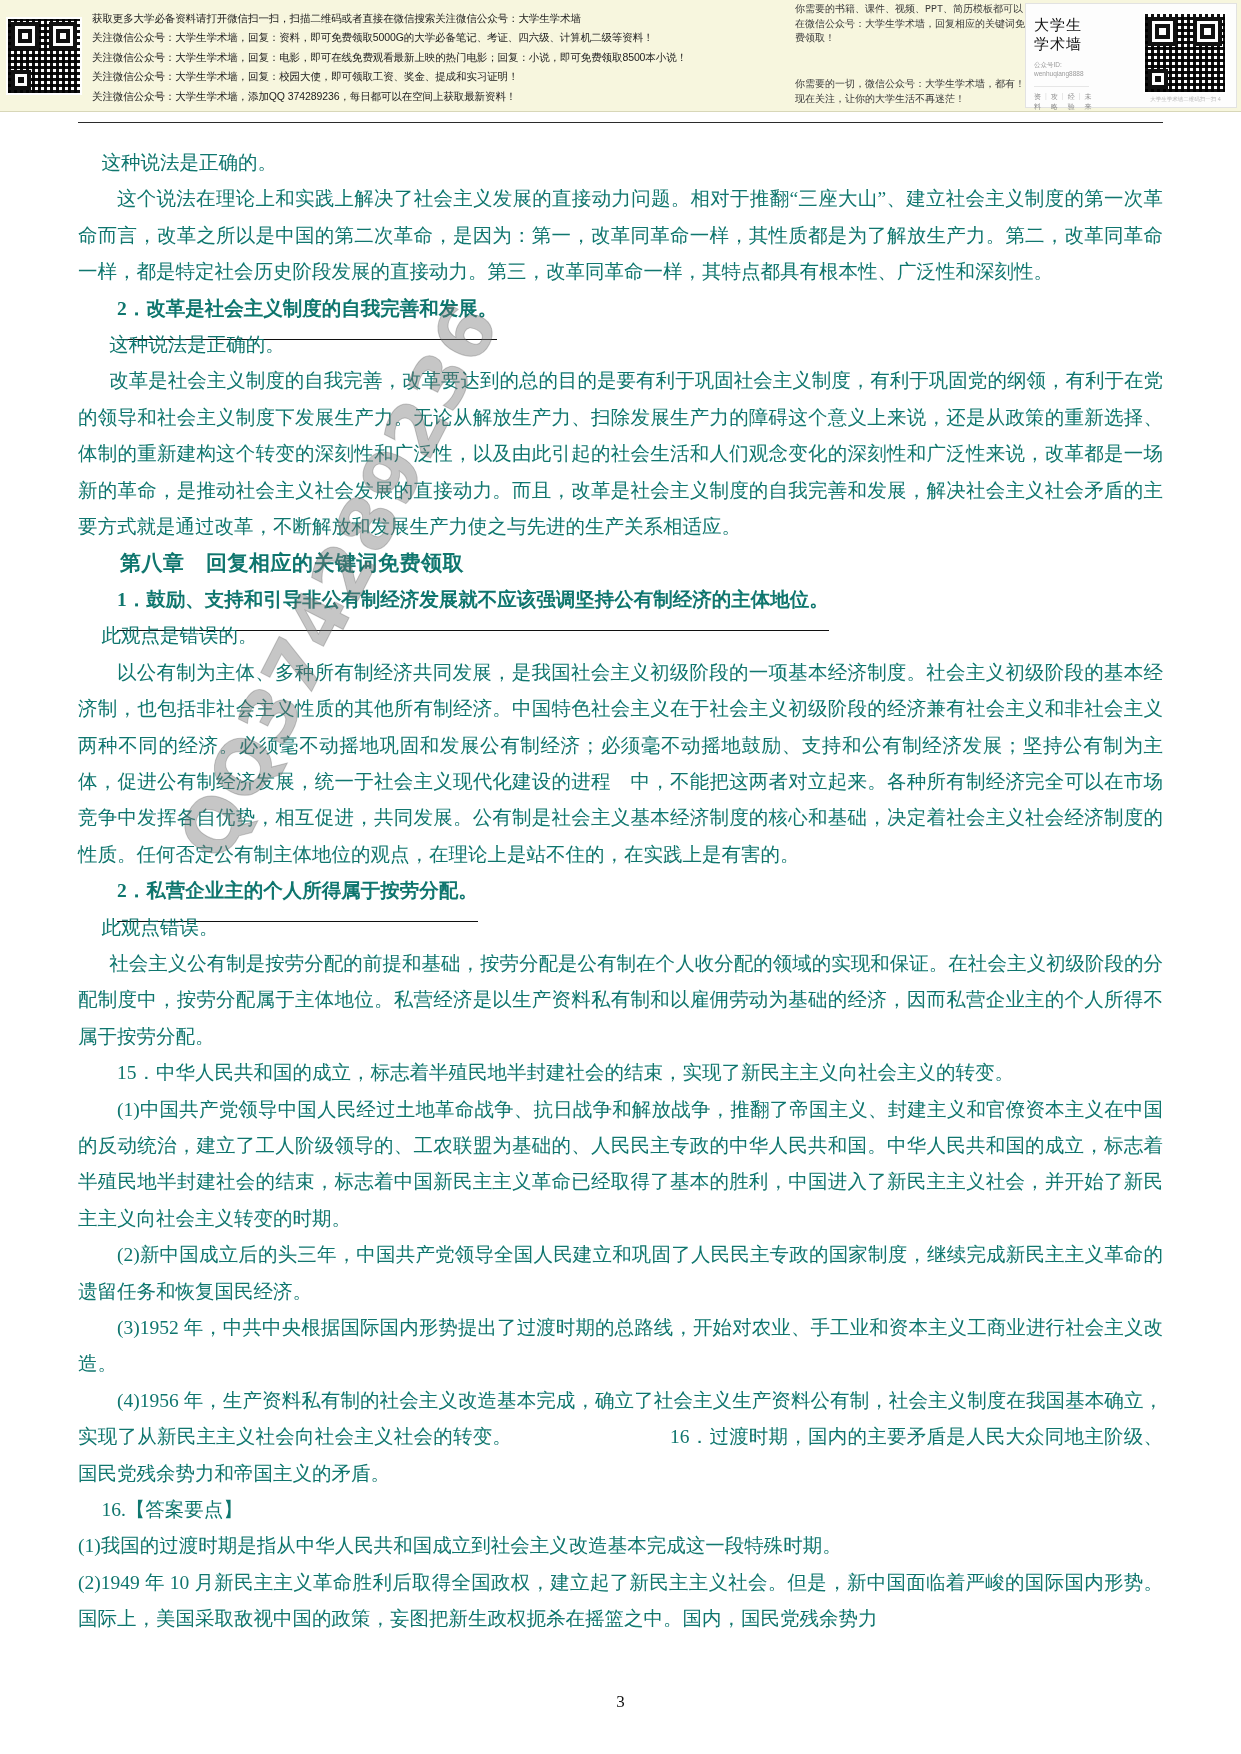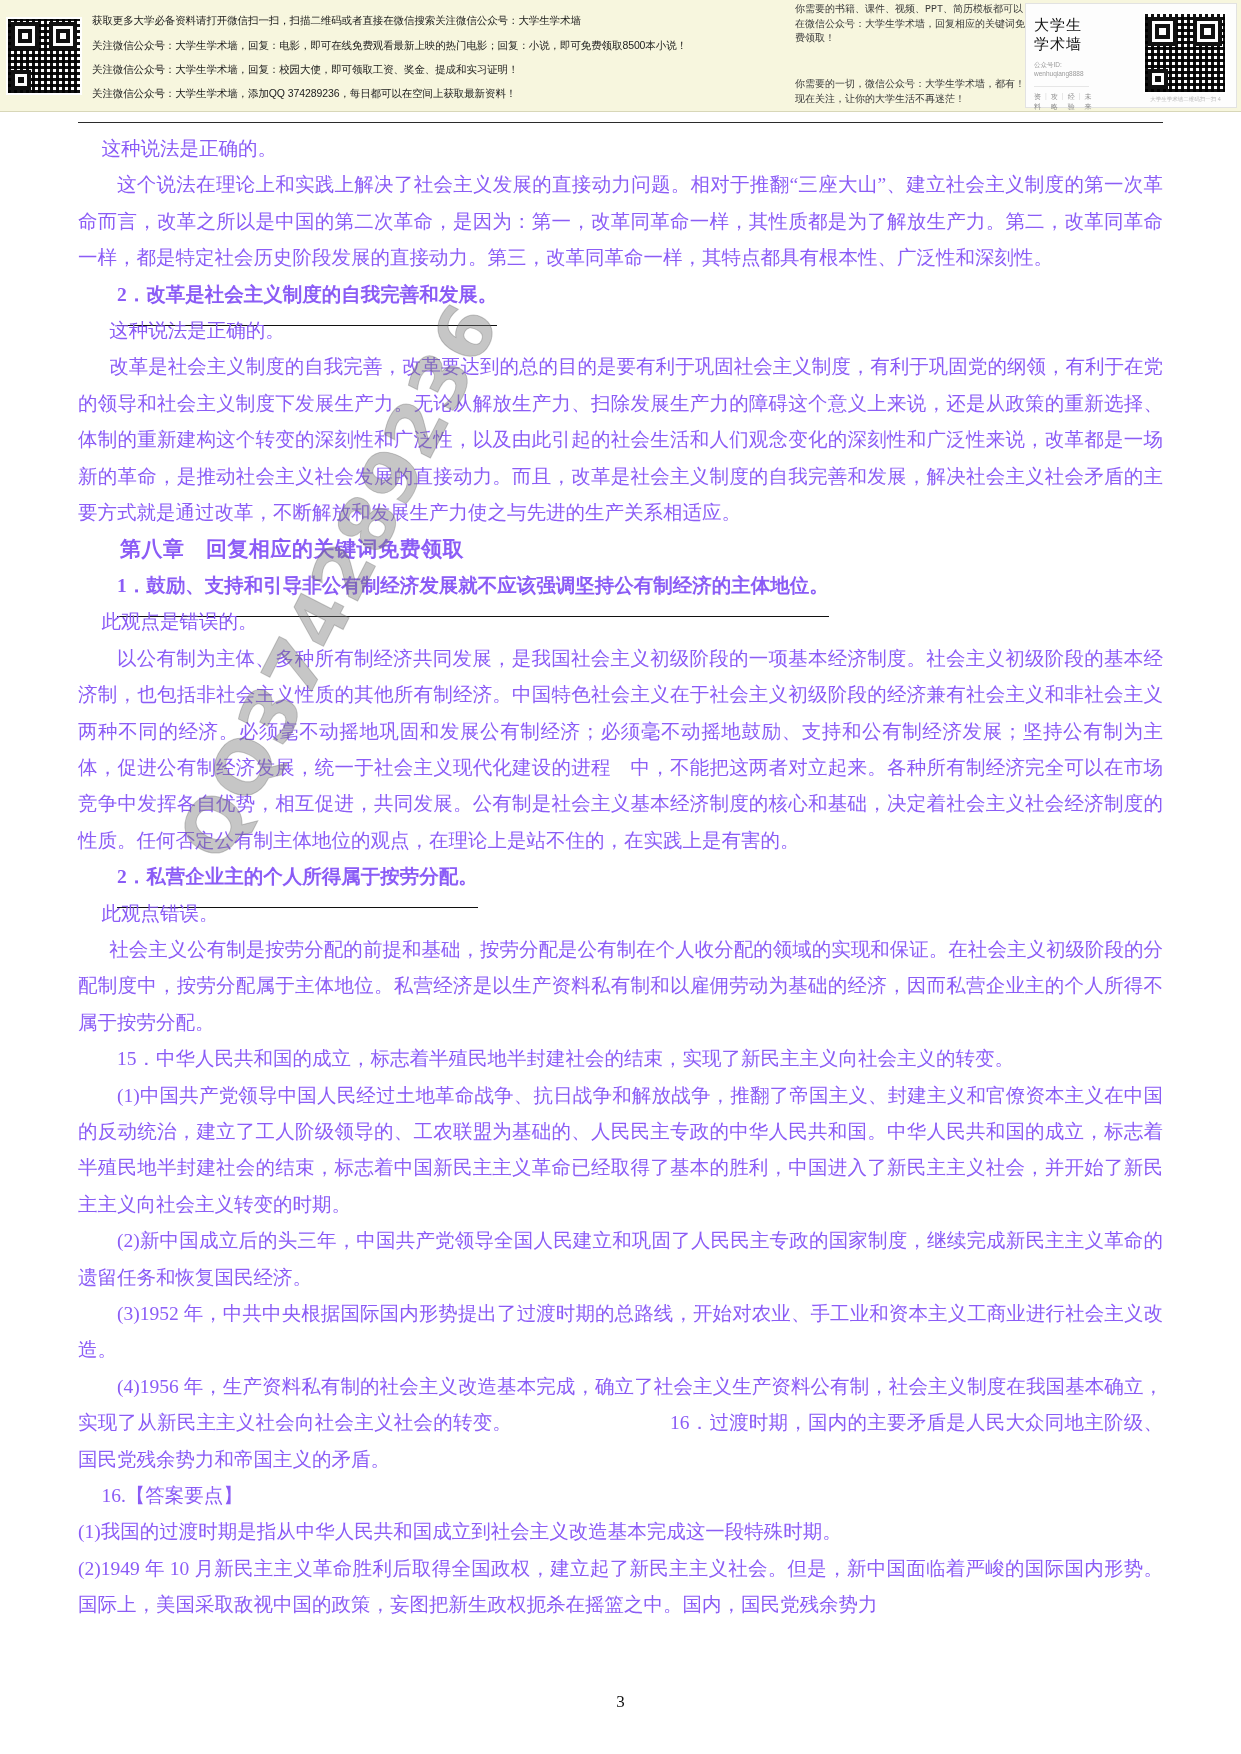--- a/index.html
+++ b/index.html
@@ -174,27 +174,27 @@
     position: absolute;
     left: 78px; top: 122px;
     width: 1085px;
     border-top: 1px solid #2b2b2b;
   }
 
   
   .doc {
     position: absolute;
     left: 78px;
-    top: 131px;
+    top: 145px;
     width: 1085px;
     font-size: 19.5px;
     line-height: 36.4px;
     text-align: justify;
     text-justify: inter-ideograph;
-    color: #8b5cf6;
+    color: #0f766e;
   }
   .doc p {
     margin: 0;
     text-indent: 2em;
     text-align: justify;
   }
   .doc p.noind { text-indent: 0; }
   .doc p.ind1  { text-indent: 1.2em; }
   .doc p.ind15 { text-indent: 1.6em; }
   .chapter {
@@ -257,20 +257,21 @@
 <div class="ad-banner">
 
   <div class="ad-qr-left">
     <div class="qr">
       <div class="qr-bl"></div>
     </div>
   </div>
 
   <div class="ad-lines">
     <div class="ad-line">获取更多大学必备资料请打开微信扫一扫，扫描二维码或者直接在微信搜索关注微信公众号：大学生学术墙</div>
+    <div class="ad-line">关注微信公众号：大学生学术墙，回复：资料，即可免费领取5000G的大学必备笔记、考证、四六级、计算机二级等资料！</div>
     <div class="ad-line">关注微信公众号：大学生学术墙，回复：电影，即可在线免费观看最新上映的热门电影；回复：小说，即可免费领取8500本小说！</div>
     <div class="ad-line">关注微信公众号：大学生学术墙，回复：校园大使，即可领取工资、奖金、提成和实习证明！</div>
     <div class="ad-line">关注微信公众号：大学生学术墙，添加QQ 374289236，每日都可以在空间上获取最新资料！</div>
   </div>
 
   <div class="ad-mid">
     <div class="blk-top">你需要的书籍、课件、视频、PPT、简历模板都可以在微信公众号：大学生学术墙，回复相应的关键词免费领取！</div>
     <div class="blk-bot">你需要的一切，微信公众号：大学生学术墙，都有！现在关注，让你的大学生活不再迷茫！</div>
   </div>
 

